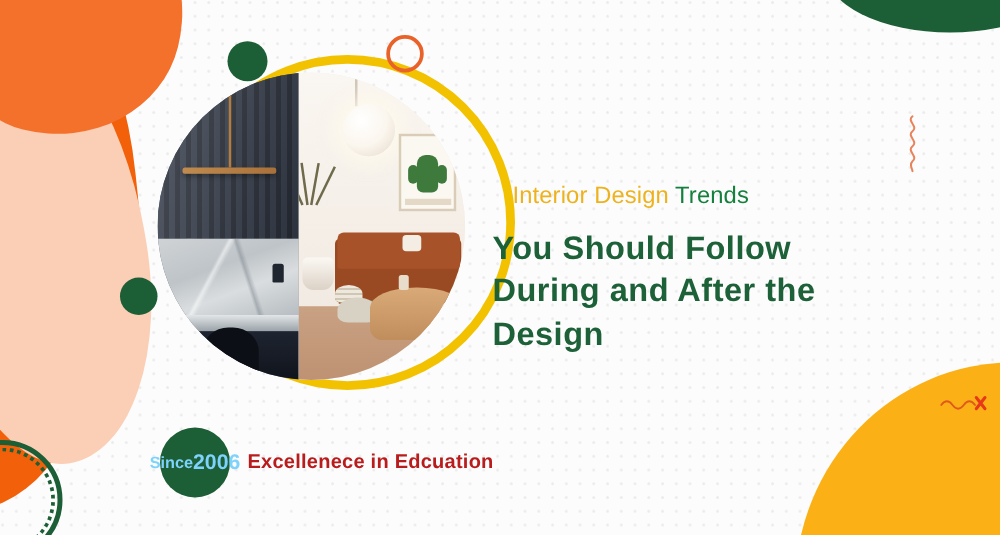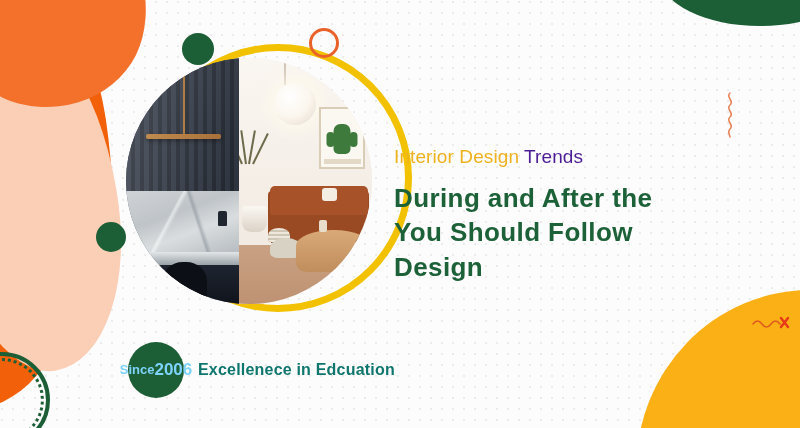--- a/index.html
+++ b/index.html
@@ -305,22 +305,22 @@
   
   .copy { position:absolute; left:394px; top:146px; width:380px; z-index:7; }
 
   .eyebrow {
     font-size:19px;
     line-height:1.2;
     letter-spacing:.1px;
     margin-bottom:12px;
     white-space:nowrap;
   }
-  .eyebrow .gold  { color:#EDB21E; }
-  .eyebrow .green { color:#4c1d95;text-align:right; }
+  .eyebrow .gold  { color:#EDB21E;margin-left:16px; }
+  .eyebrow .green { color:#15803d;text-align:right; }
 
   .headline {
     font-size:26px;
     font-weight:bold;
     line-height:1.33;
     color:#1D6138;
     letter-spacing:.4px;
   }
 
   
@@ -336,21 +336,21 @@
     line-height:1.12;
     flex:none;
   }
   .badge-since { font-size:13px; font-weight:bold; }
   .badge-year  { font-size:17px; font-weight:bold; }
 
   .tagline {
     margin-left:14px;
     font-size:16px;
     font-weight:bold;
-    color:#0f766e;
+    color:#b91c1c;
     letter-spacing:.2px;
     white-space:nowrap;
   }
 </style>
 </head>
 <body>
 
 <div id="banner">
 
   <div class="texture"></div>
@@ -425,22 +425,22 @@
   <svg class="squiggle-h" width="38" height="16" viewBox="0 0 38 16">
     <path d="M1 9 C4 5,7 5,10 9 C13 13,16 13,19 9 C22 5,25 5,28 9" fill="none" stroke="#E05A1E" stroke-width="1.5" stroke-linecap="round"></path>
     <path d="M29 3 L36 12 M36 3 L29 12" fill="none" stroke="#E8381A" stroke-width="2.4" stroke-linecap="round"></path>
   </svg>
 
   <div class="copy">
     <div class="eyebrow">
       <span class="gold">Interior Design</span><span class="green"> Trends</span>
     </div>
     <div class="headline">
+      <div>You Should Follow</div>
       <div>During and After the</div>
-      <div>You Should Follow</div>
       <div>Design</div>
     </div>
   </div>
 
   <div class="footer">
     <div class="badge">
       <span class="badge-since">Since</span>
       <span class="badge-year">2006</span>
     </div>
     <div class="tagline">Excellenece in Edcuation</div>

